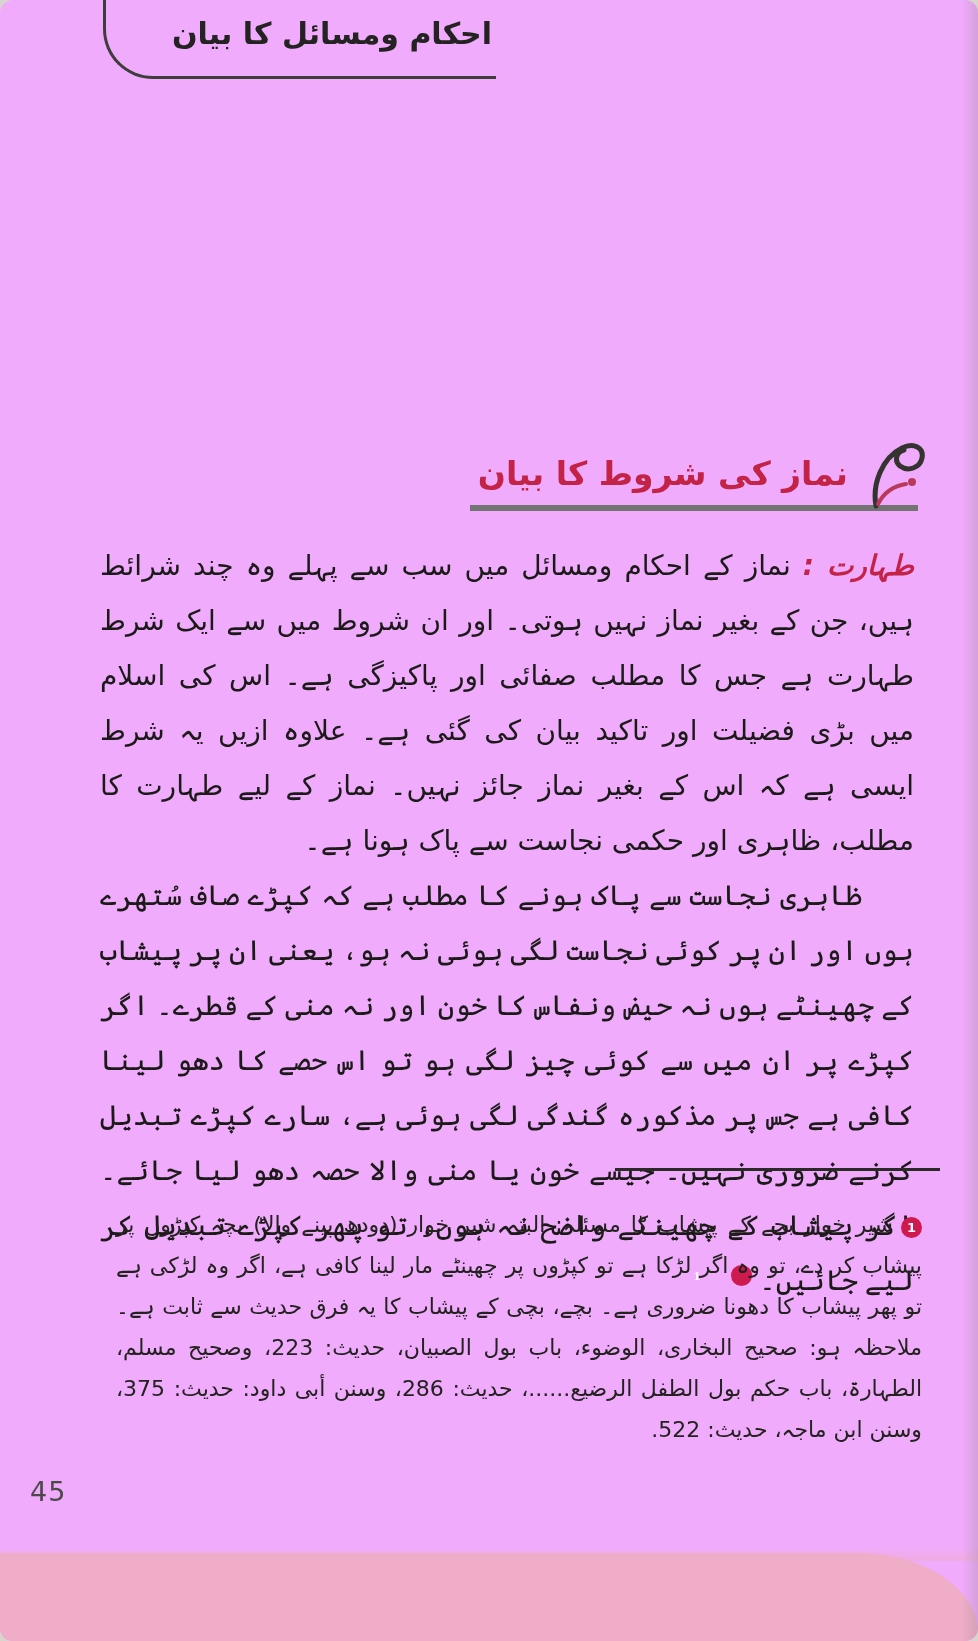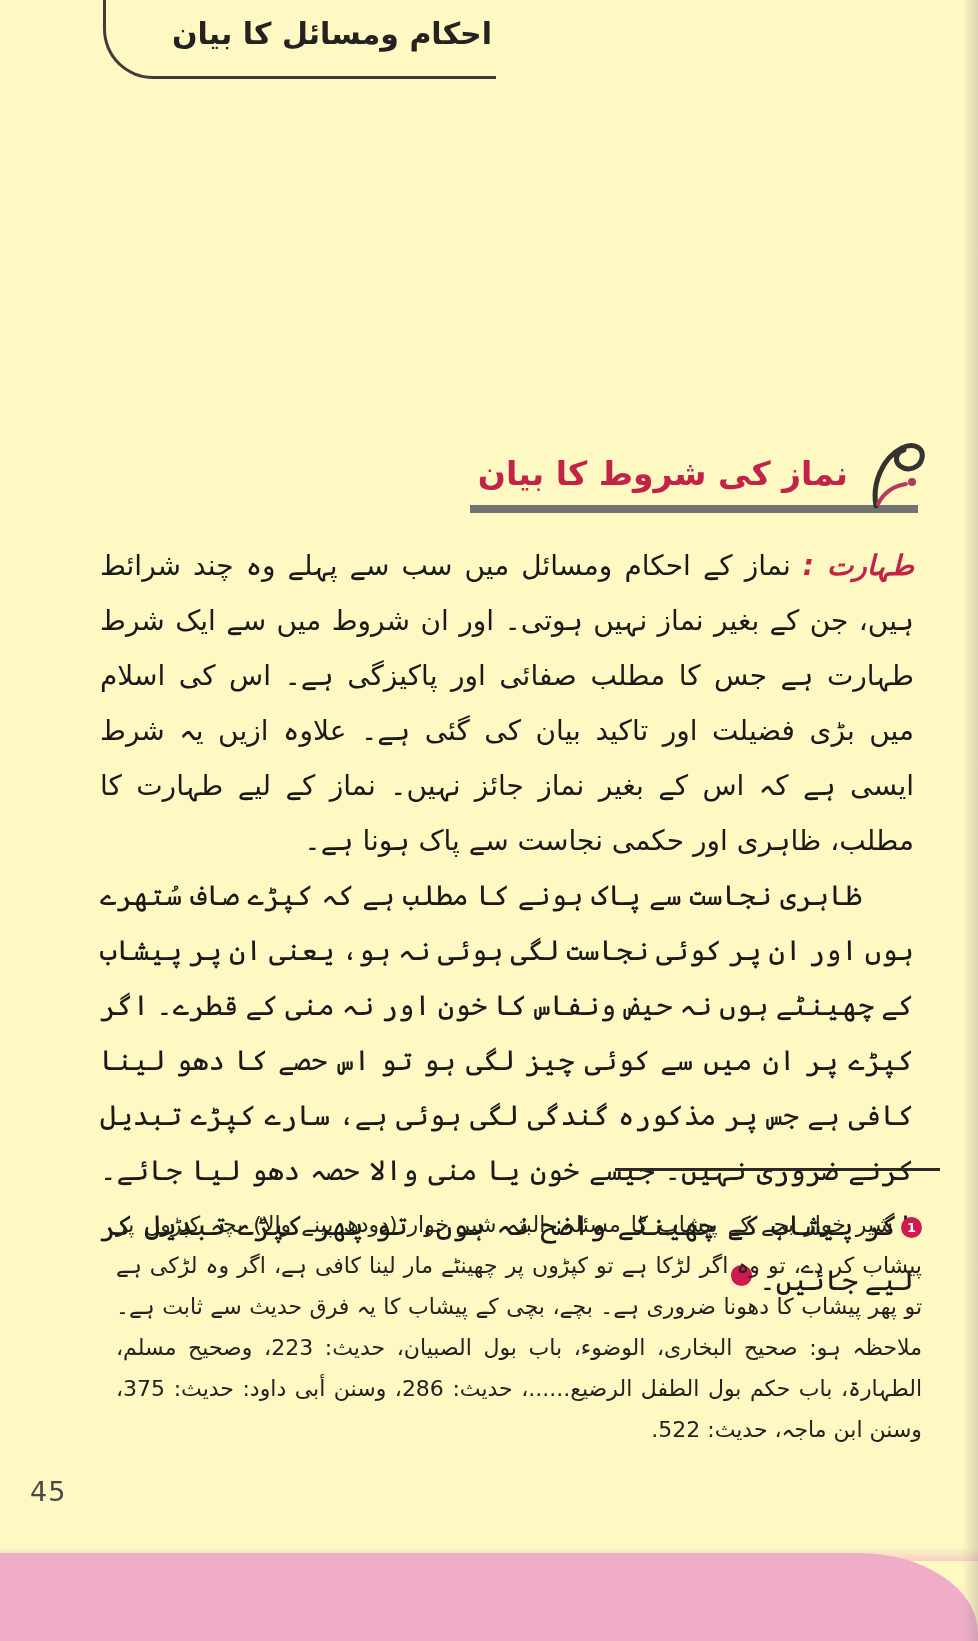--- a/index.html
+++ b/index.html
@@ -5,24 +5,25 @@
   html, body {
     margin: 0;
     padding: 0;
     background: #d8d5cf;
   }
   .page {
     position: relative;
     width: 978px;
     height: 1641px;
     margin: 0 auto;
-    background: #fef9c3;
+    background: #f0abfc;
     overflow: hidden;
     font-family: "DejaVu Sans", sans-serif;
     color: #1d1c1a;
+    border-radius: 13px;
   }
 
   
   .header-decoration {
     position: absolute;
     left: 103px;
     top: -4px;
     width: 390px;
     height: 80px;
     border-left: 3px solid #3e3d3b;
@@ -39,21 +40,21 @@
     color: #242321;
     white-space: nowrap;
   }
 
   
   .section-heading {
     position: absolute;
     top: 450px;
     right: 60px;
     padding: 4px 70px 12px 8px;
-    border-bottom: 8px solid #737373;
+    border-bottom: 6px solid #737373;
   }
   .section-title {
     direction: rtl;
     display: inline-block;
     font-size: 33px;
     font-weight: bold;
     color: #c22347;
     white-space: nowrap;
   }
   .ornament {

